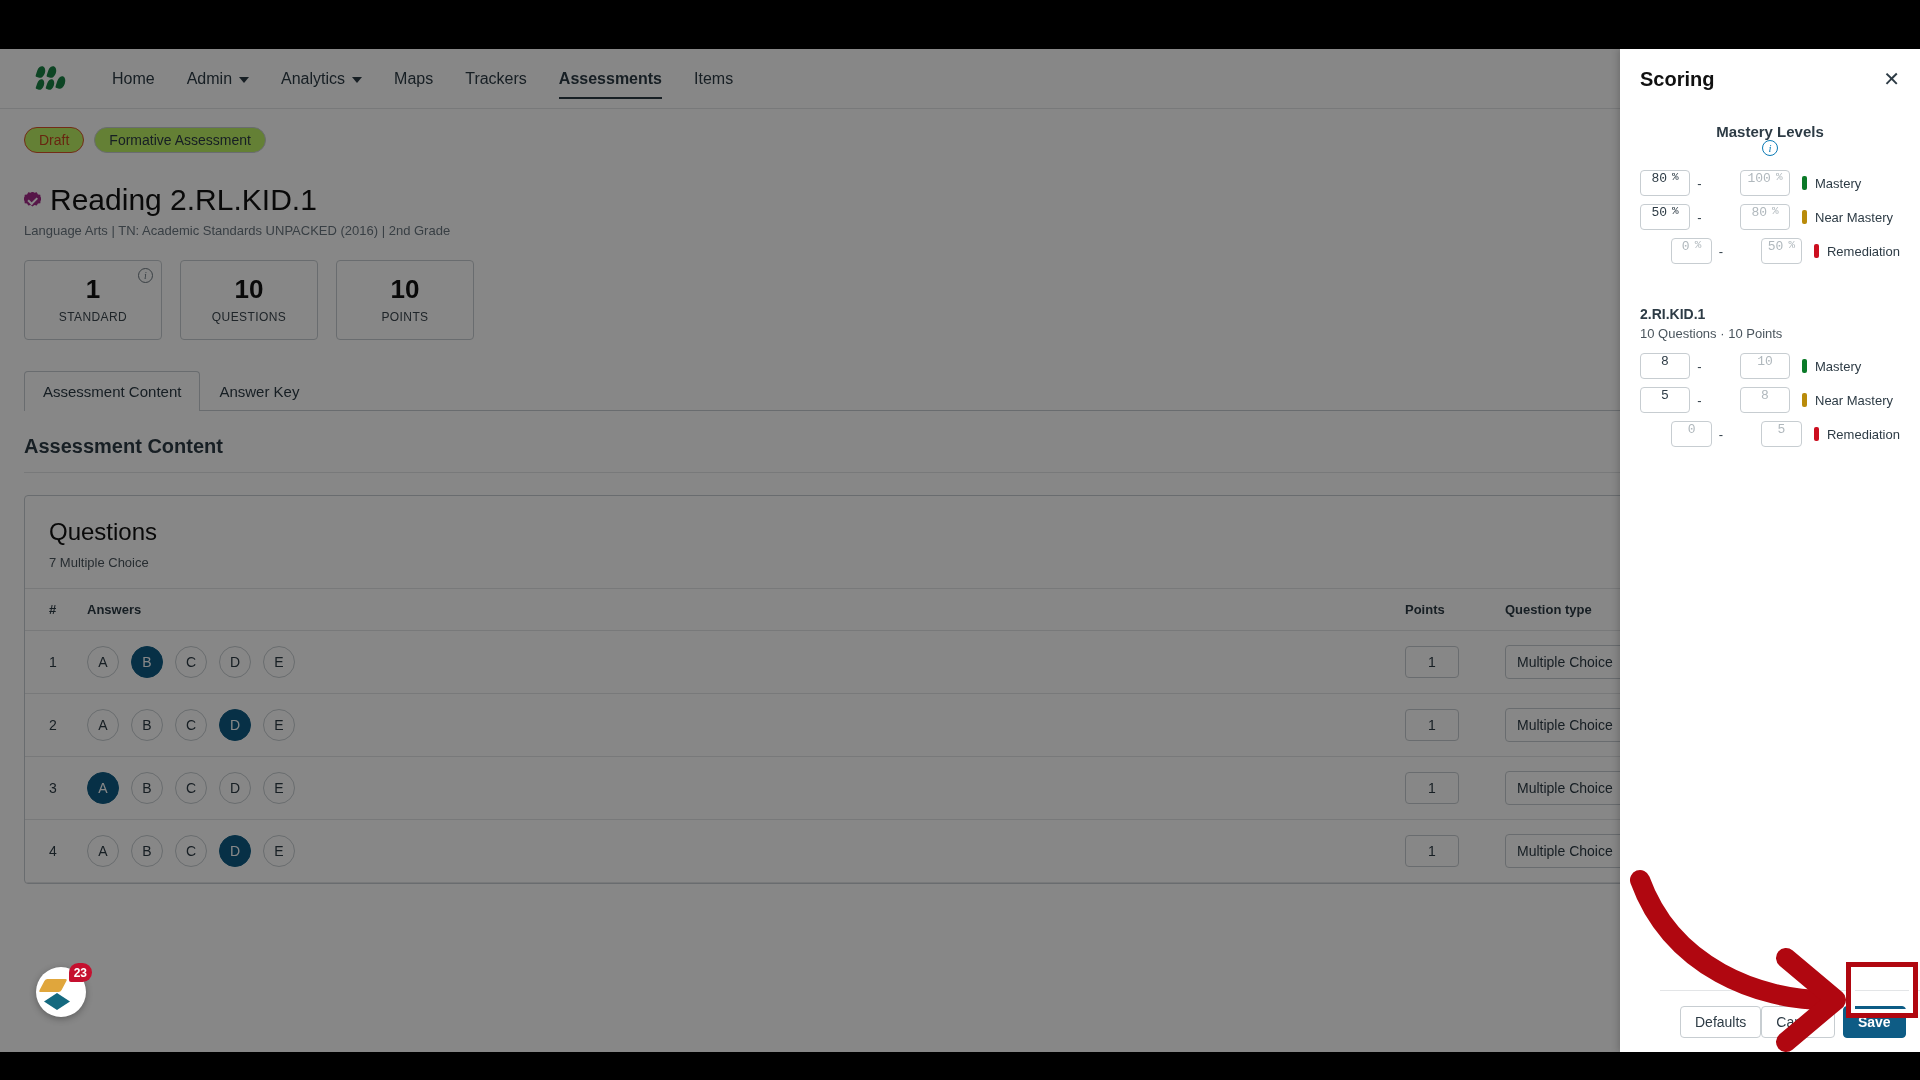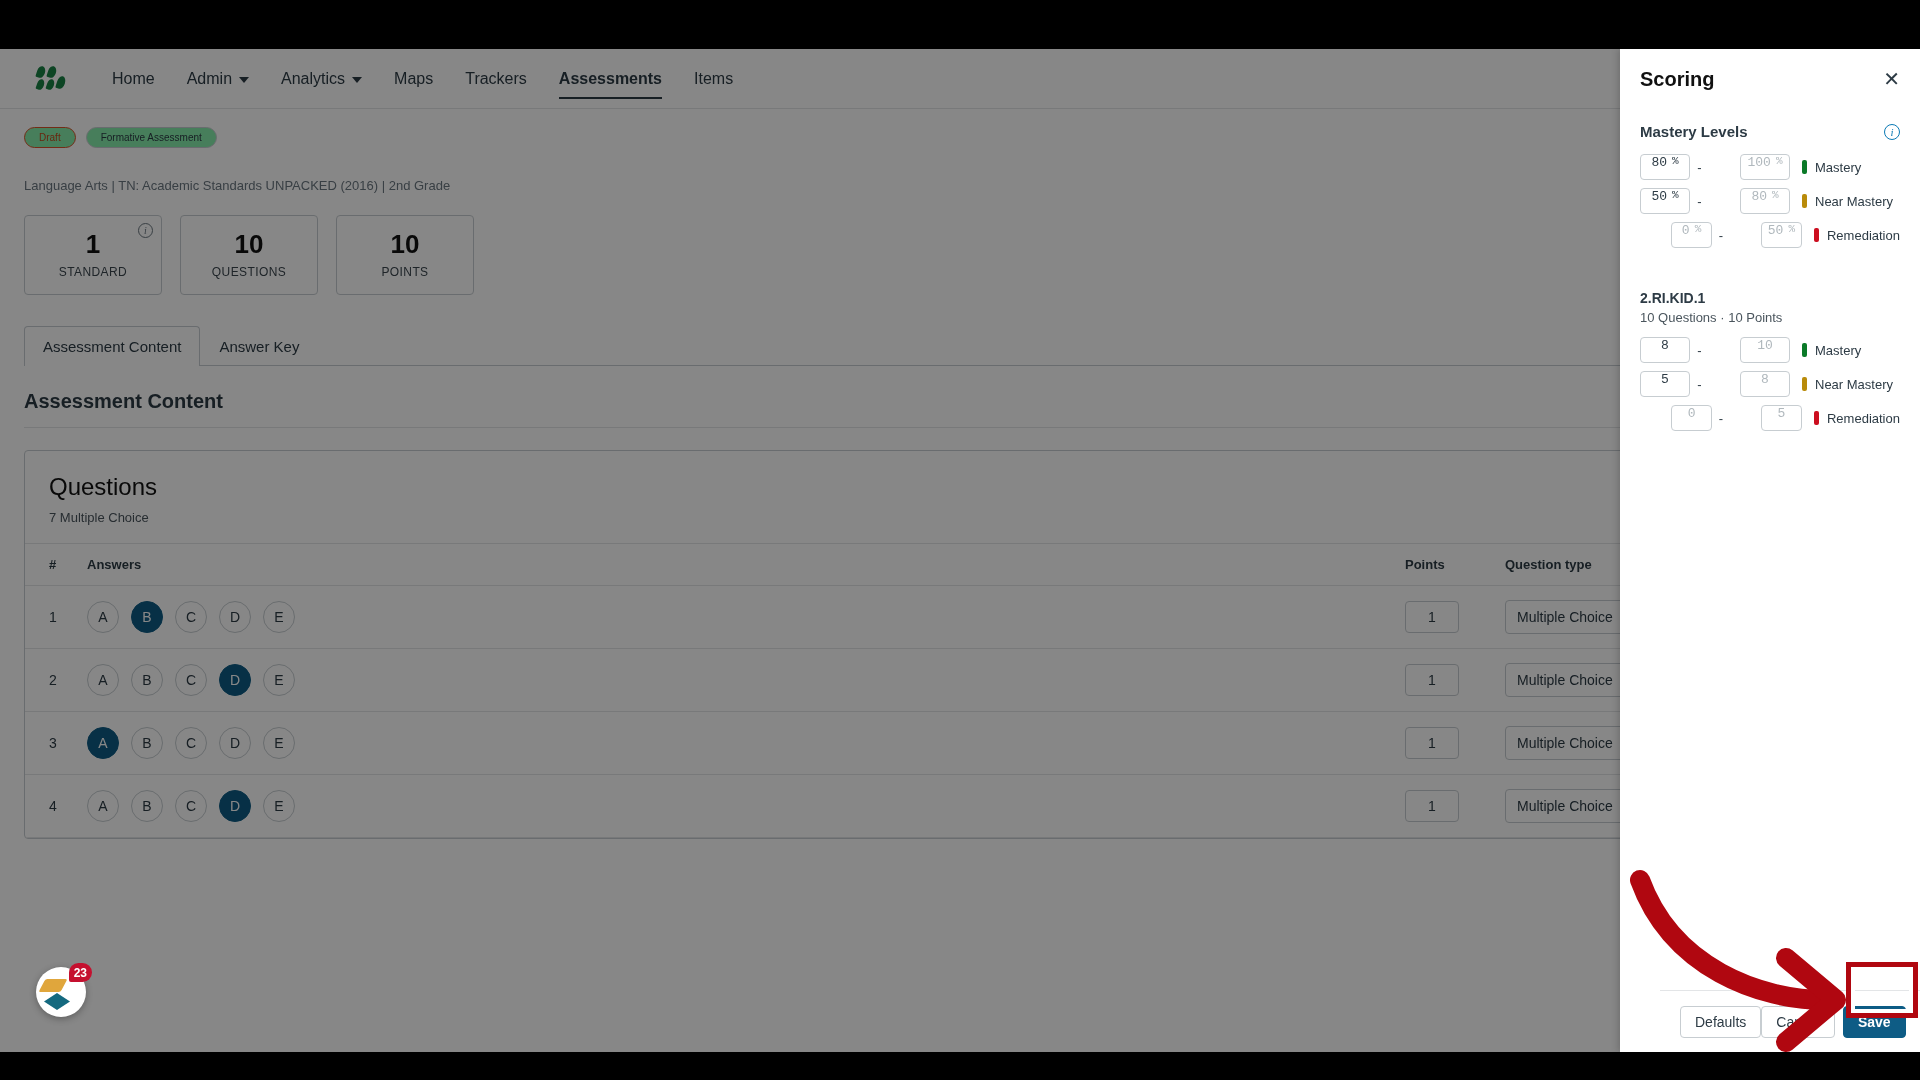--- a/index.html
+++ b/index.html
@@ -66,22 +66,22 @@
     width: 0; height: 0; border-left: 5px solid transparent;
     border-right: 5px solid transparent; border-top: 6px solid #2d3b45;
     margin-top: 2px;
   }
 
   
   #content { position: relative; padding: 0 24px; }
 
   #pillrow { display: flex; align-items: center; gap: 10px; padding: 18px 0 8px 0; }
   .pill {
-    border-radius: 14px; padding: 4px 14px; font-size: 10px;
-    border: 1px solid #c7cdd1; color: #2d3b45; background:#86efac; white-space:nowrap;
+    border-radius: 14px; padding: 4px 14px; font-size: 14px;
+    border: 1px solid #c7cdd1; color: #2d3b45; background:#bef264; white-space:nowrap;
   }
   .pill.draft { border-color: #d9542b; color: #c4491f; }
 
   #headerRight {
     position: absolute; right: 24px; top: 16px;
     display: flex; flex-direction: column; align-items: flex-end;
   }
   #btnRow { display: flex; align-items: center; gap: 8px; }
   .obtn {
     border: 1px solid #c7cdd1; background: #fff; border-radius: 4px;
@@ -214,20 +214,21 @@
     height: 60px; display: flex; align-items: center; justify-content: space-between;
     padding: 0 20px; flex: none;
   }
   #drawerHead h1 { font-size: 20px; font-weight: bold; color: #111; }
   #drawerClose { font-size: 20px; color: #2d3b45; cursor: pointer; line-height: 1; }
   #drawerBody { flex: 1; padding: 14px 20px 0 20px; overflow: hidden; }
 
   .sectionHead {
     display: flex; align-items: center; justify-content: space-between;
     margin-bottom: 14px;
+    flex-direction: column;
   }
   .sectionHead h3 { font-size: 15px; font-weight: bold; color: #2d3b45; }
   .infoBlue {
     width: 16px; height: 16px; border: 1px solid #0b7ab5; border-radius: 50%;
     color: #0b7ab5; font-size: 11px; font-style: italic;
     font-family: "Liberation Serif", serif;
     display: flex; align-items: center; justify-content: center; cursor: pointer;
   }
   .levelRow { display: flex; align-items: center; gap: 6px; margin-bottom: 8px; }
   .rangeIn {
@@ -353,20 +354,24 @@
             <svg width="18" height="18" viewBox="0 0 24 24">
               <path fill="none" stroke="#2d3b45" stroke-width="1.7" d="M12 8.6a3.4 3.4 0 1 0 0 6.8 3.4 3.4 0 0 0 0-6.8z"></path>
               <path fill="none" stroke="#2d3b45" stroke-width="1.7" stroke-linejoin="round" d="M19.3 13.5l1.8 1.1-1.6 2.8-2-.8a7.6 7.6 0 0 1-1.9 1.1l-.3 2.1h-3.2l-.3-2.1a7.6 7.6 0 0 1-1.9-1.1l-2 .8-1.6-2.8 1.8-1.1a7.5 7.5 0 0 1 0-2.2L6.3 10l1.6-2.8 2 .8a7.6 7.6 0 0 1 1.9-1.1l.3-2.1h3.2l.3 2.1c.7.3 1.3.6 1.9 1.1l2-.8 1.6 2.8-1.8 1.1c.1.8.1 1.5 0 2.2z"></path>
             </svg>
           </div>
         </div>
         <div id="lastText">La</div>
       </div>
 
       <div id="titleWrap">
+        <div id="title">
+          <span class="seal"></span>
+          <span>Reading 2.RL.KID.1</span>
+        </div>
         <div id="subtitle">Language Arts  |  TN: Academic Standards UNPACKED (2016)  |  2nd Grade</div>
       </div>
 
       <div id="statRow">
         <div class="stat">
           <div class="infoIcon">i</div>
           <div class="num">1</div>
           <div class="lbl">STANDARD</div>
         </div>
         <div class="stat">

